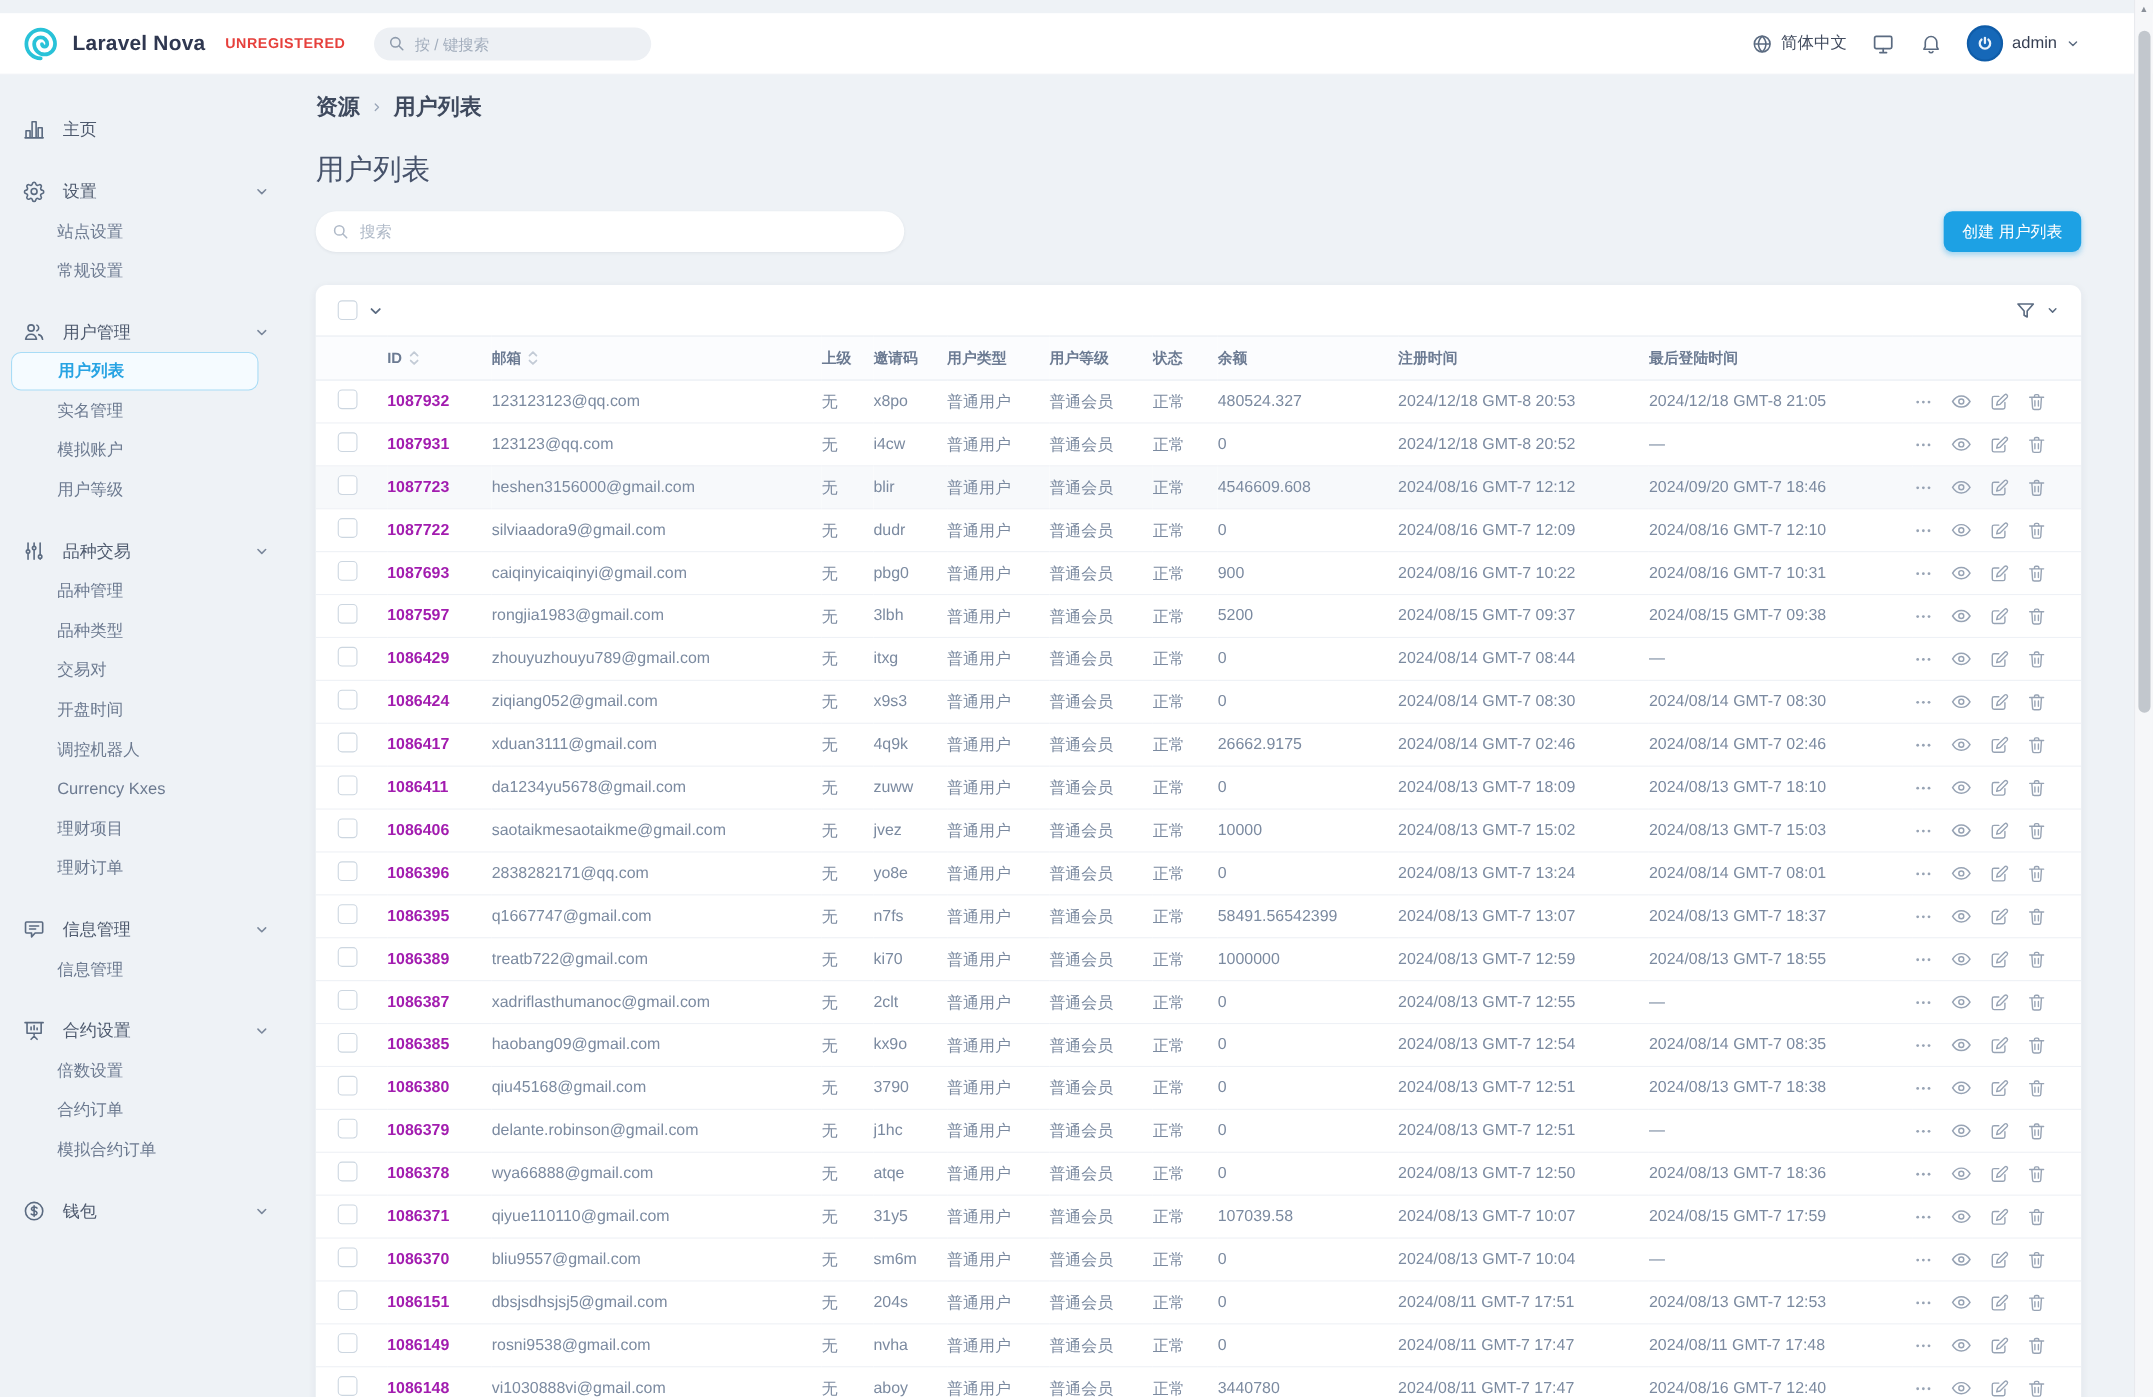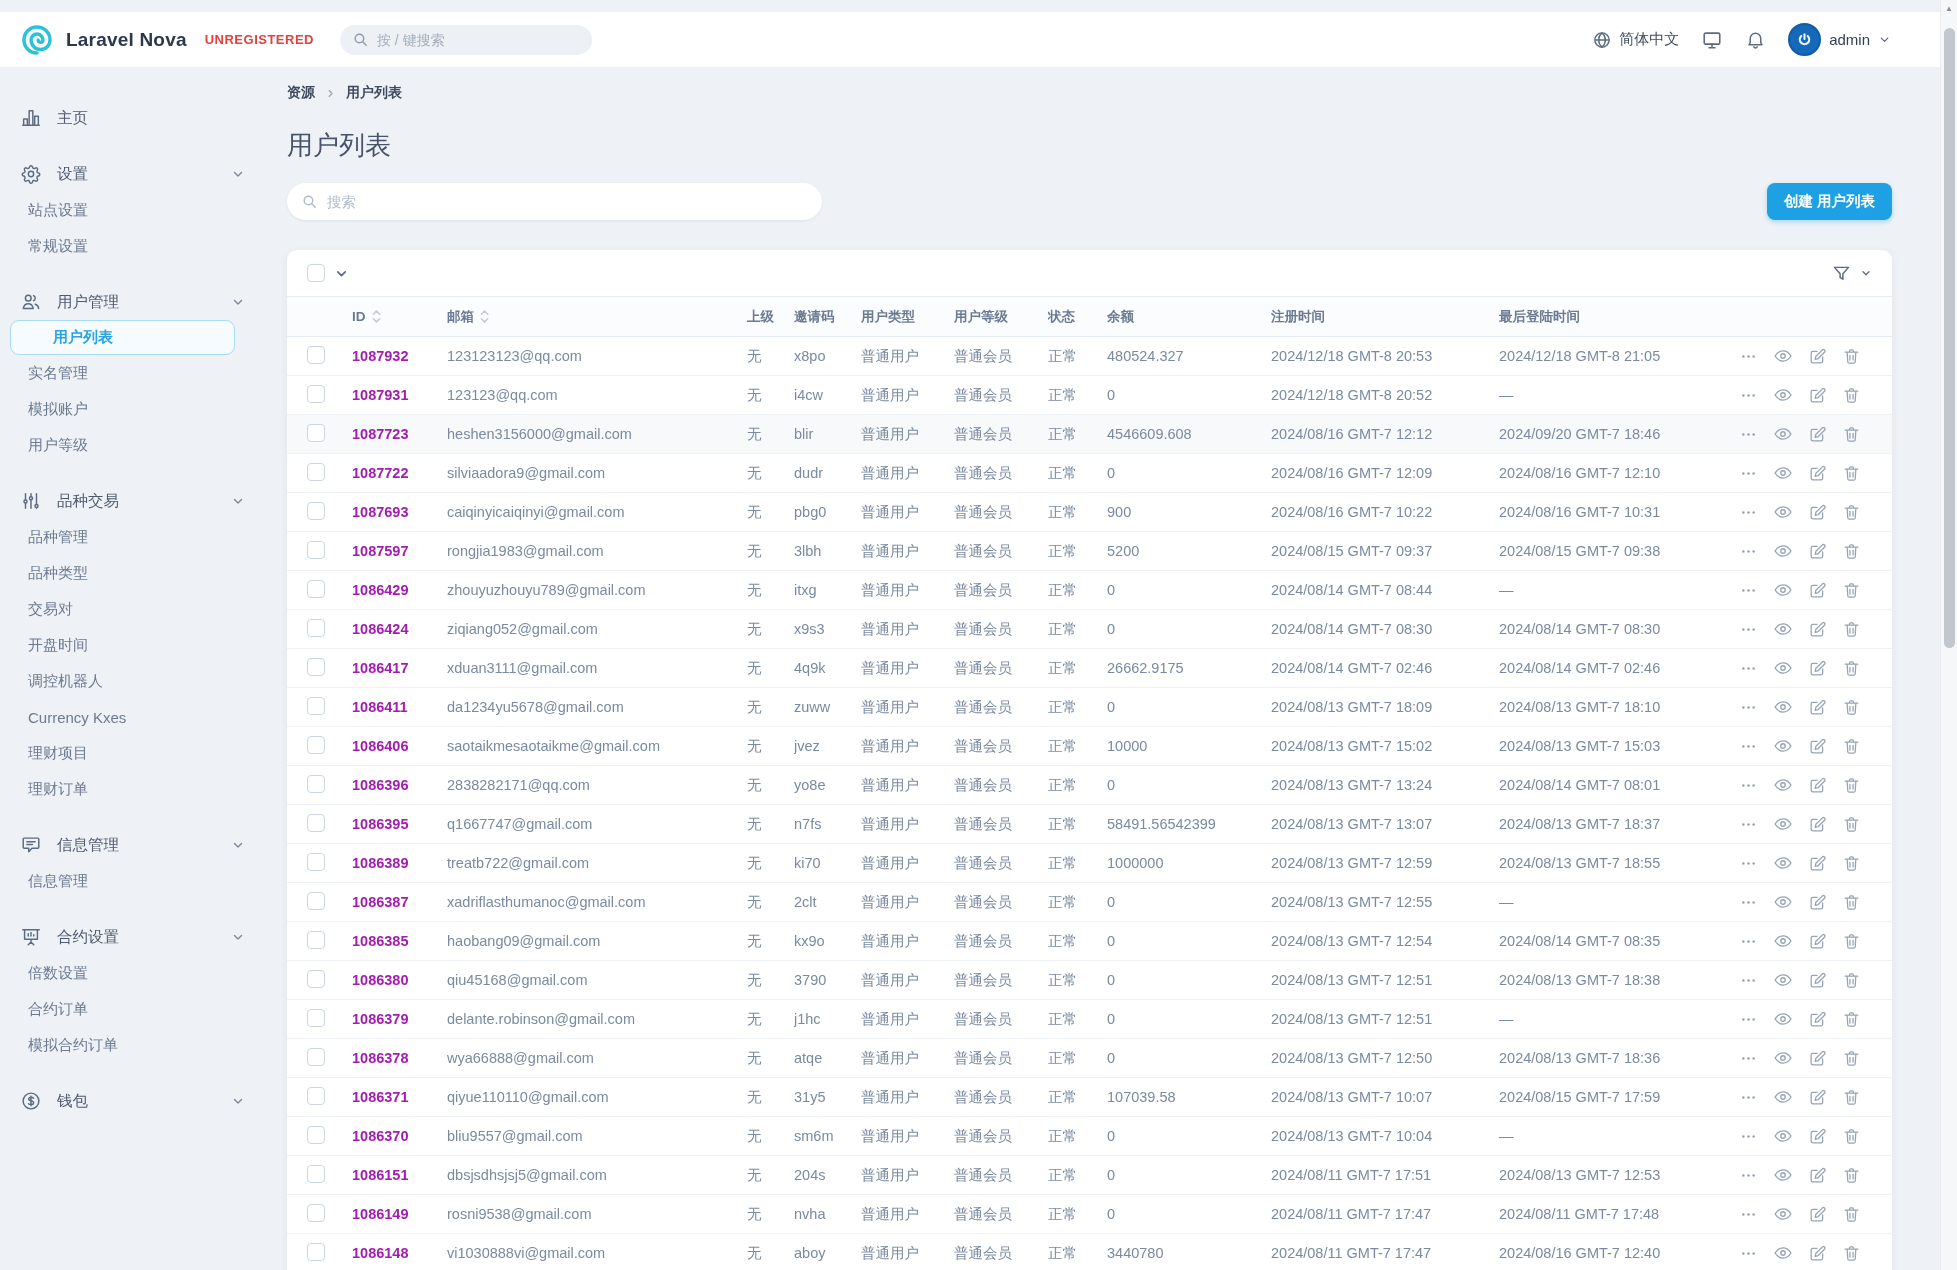--- a/index.html
+++ b/index.html
@@ -43,49 +43,49 @@
   
   .sidebar { position:absolute; left:0; top:72px; width:265px; height:1214px; padding-top:28px; overflow:hidden; }
   .nav-group { margin-bottom:20px; }
   .nav-group-header {
     height:36px; display:flex; align-items:center; padding:0 20px; gap:15px;
     font-size:15.5px; color:#4e5a6e; cursor:pointer;
   }
   .nav-icon { width:22px; height:22px; color:#5b6b81; flex:0 0 22px; }
   .nav-chevron { margin-left:auto; color:#7a879b; }
   .nav-sub {
-    height:36px; display:flex; align-items:center; padding-left:28px;
+    height:36px; display:flex; align-items:center; padding-left:52px;
     font-size:15px; color:#6c7a90; cursor:pointer;
   }
   .nav-sub.active {
     margin:0 30px 0 10px; padding-left:42px; height:35px;
     background:#f5fbff; border:1.5px solid #a8dcf6; border-radius:9px;
     color:#27a3e3; font-weight:700;
   }
 
   
   .main { position:absolute; left:287px; top:56px; width:1605px; }
-  .breadcrumb { margin-top:28px; display:flex; align-items:center; gap:10px; font-size:14px; font-weight:700; color:#3f4a5e; }
+  .breadcrumb { margin-top:28px; display:flex; align-items:center; gap:10px; font-size:20px; font-weight:700; color:#3f4a5e; }
   .breadcrumb .sep { color:#9aa6b8; }
   .breadcrumb .crumb-link { cursor:pointer; }
   .page-title { margin-top:26px; font-size:26px; font-weight:400; color:#47536b; }
   .search-row { margin-top:20px; display:flex; align-items:center; }
   .main-search {
     width:535px; height:37px; background:#fff; border-radius:19px;
     box-shadow:0 1px 3px rgba(25,39,60,.07); display:flex; align-items:center;
     padding:0 14px; gap:9px; color:#b0bac8;
   }
   .main-search input {
     border:none; outline:none; background:transparent; width:100%;
     font-size:14.5px; color:#4a5568; font-family:inherit;
   }
   .main-search input::placeholder { color:#b0bac8; }
   .create-btn {
     margin-left:auto; height:37px; padding:4px 17px; border:none; border-radius:8px;
-    background:#1da1e4; color:#fff; font-size:14.5px; font-weight:700;
+    background:#1da1e4; color:#fff; font-size:14.5px; font-weight:400;
     font-family:inherit; cursor:pointer; box-shadow:0 2px 5px rgba(29,161,228,.35);
   }
 
   .card {
     margin-top:30px; background:#fff; border-radius:10px 10px 0 0;
     box-shadow:0 2px 8px rgba(25,39,60,.06);
   }
   .toolbar { height:46px; display:flex; align-items:center; padding:0 20px; }
   .checkbox {
     width:18px; height:18px; border:1px solid #ccd6e0; border-radius:4px;

